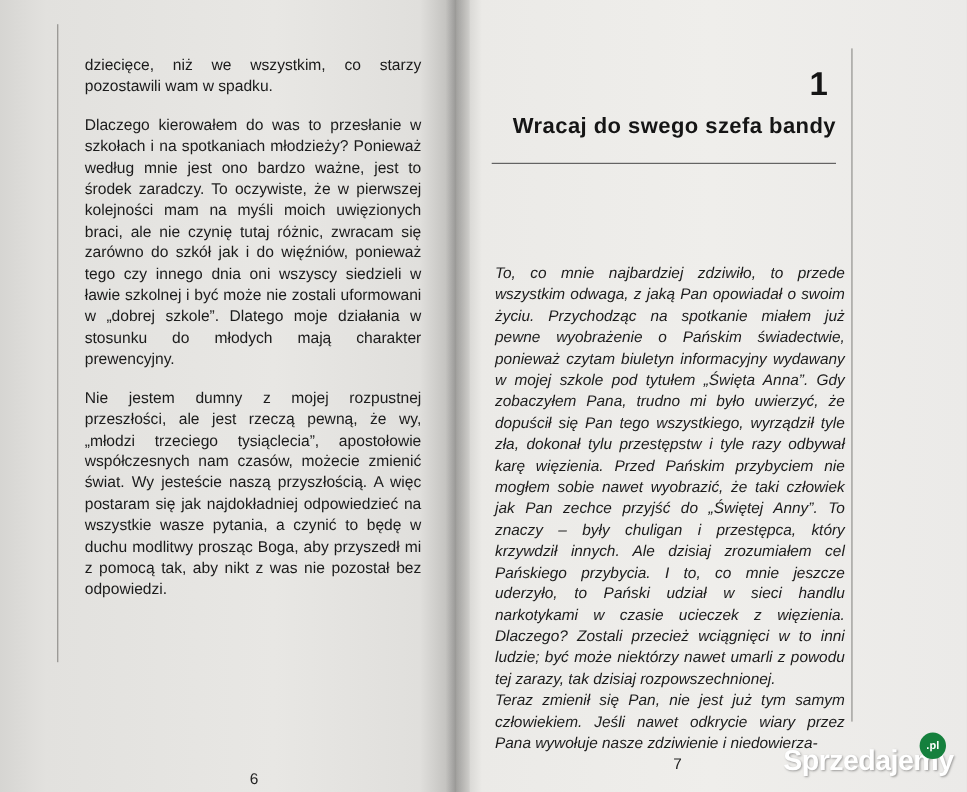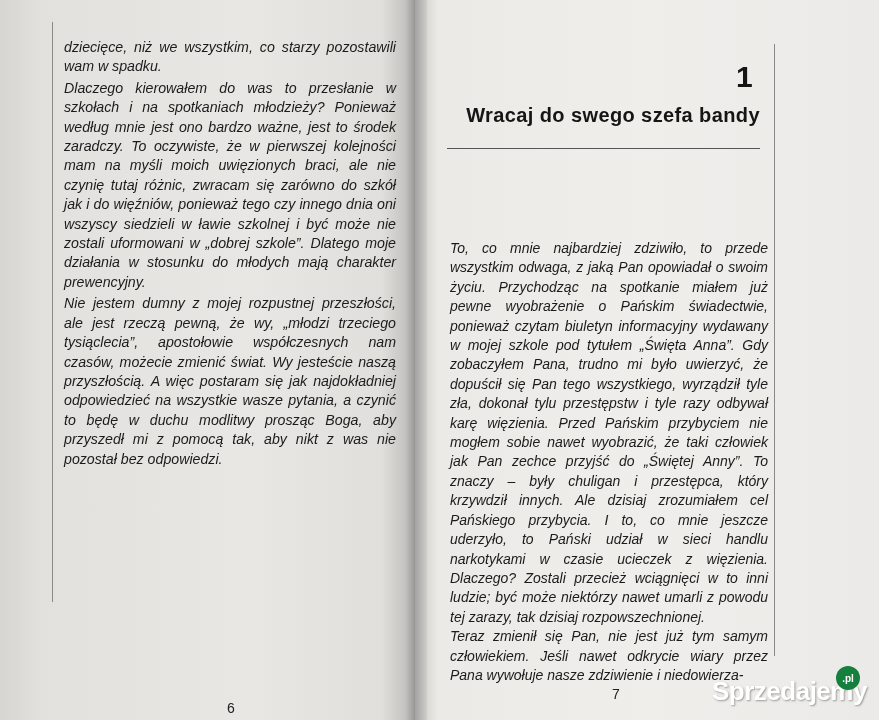--- a/index.html
+++ b/index.html
@@ -29,21 +29,21 @@
     .margin-rule-right {
       position: absolute; left: 774px; top: 44px; width: 1px; height: 612px; background: #8a8986;
     }
     .ghost {
       position: absolute; color: rgba(60,60,60,0.12); font-size: 11px; line-height: 13px;
     }
     .text-left {
       position: absolute; left: 62px; top: 36px; width: 336px;
       font-size: 14.2px; line-height: 19.4px; color: #1b1b1b; text-align: justify;
     }
-    .text-left p { margin: 2px; font-style: italic; }
+    .text-left p { margin: 15px; }
     .chapter-num {
       position: absolute; left: 736px; top: 60px;
       font-size: 30px; font-weight: bold; color: #151515; line-height: 34px;
     }
     .chapter-title {
       position: absolute; left: 460px; top: 104px; width: 300px; text-align: right;
       font-size: 20px; font-weight: bold; color: #151515; letter-spacing: 0.4px;
     }
     .title-rule {
       position: absolute; left: 447px; top: 148px; width: 313px; height: 1px; background: #555;

